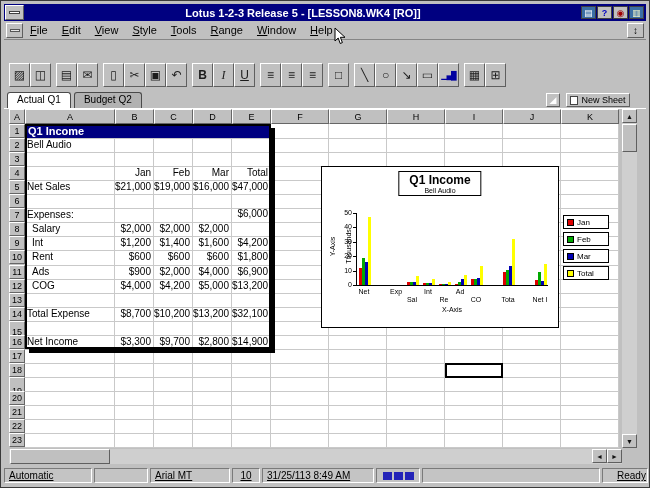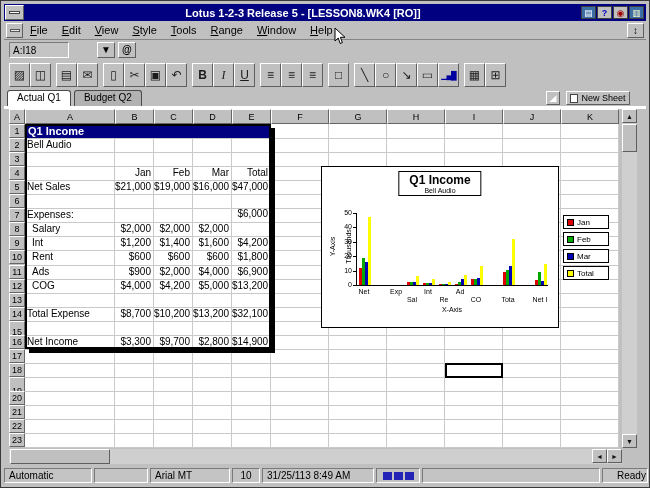--- a/index.html
+++ b/index.html
@@ -29,21 +29,21 @@
   #cellref{margin-left:5px;width:60px;height:16px;font-size:10px;line-height:13px;padding:1px 3px;}
   .elbtn{width:18px;height:16px;text-align:center;font-size:10px;line-height:14px;}
   #el-nav{margin-left:28px;} #el-at{margin-left:3px;font-weight:bold;}
   
   #toolbar{position:absolute;left:3px;top:59px;width:642px;height:30px;display:flex;align-items:center;}
   .tgroup{display:flex;margin-left:5px;}
   .tbtn{width:21px;height:24px;display:flex;align-items:center;justify-content:center;font-size:12px;color:#1c1c1c;}
   .s-b{font-weight:bold;} .s-i{font-style:italic;font-family:"Liberation Serif",serif;}
   .s-u{text-decoration:underline;} .s-sm{font-size:8px;letter-spacing:-1px;color:#0000a0;}
   
-  #tabbar{position:absolute;left:3px;top:89px;width:642px;height:19px;display:flex;align-items:flex-end;border-bottom:3px solid #ffffff;}
+  #tabbar{position:absolute;left:3px;top:89px;width:642px;height:19px;display:flex;align-items:flex-end;border-bottom:1px solid #ffffff;}
   .tab{margin-left:3px;padding:1px 9px;font-size:10px;height:16px;background:#b2b2b2;border:1px solid #4a4a4a;border-bottom:none;border-radius:3px 3px 0 0;white-space:nowrap;}
   .tab.active{background:#ffffff;}
   #tab-split{margin-left:auto;width:14px;height:14px;margin-bottom:1px;text-align:center;font-size:9px;line-height:13px;color:#ffffff;}
   #newsheet{width:64px;height:14px;margin:0 16px 1px 6px;display:flex;align-items:center;justify-content:center;gap:3px;font-size:9px;white-space:nowrap;}
   .ns-ic{width:8px;height:9px;background:#fff;border:1px solid #444;display:block;}
   
   #sheet-area{position:absolute;left:8px;top:108px;width:612px;height:339px;background:#c0c0c0;}
   .gl{background:#c9c9c9;z-index:1;}
   .hd{background:#c0c0c0;border:1px solid;border-color:#ffffff #666666 #666666 #ffffff;font-size:9px;display:flex;align-items:center;justify-content:center;z-index:2;color:#000;}
   .band{background:#000080;color:#ffffff;font-weight:bold;font-size:11px;line-height:14px;padding-left:3px;z-index:3;white-space:nowrap;}
@@ -74,21 +74,21 @@
   #vscroll{position:absolute;left:621px;top:108px;width:15px;height:339px;background:#cfcfcf;}
   .sbtn{position:absolute;width:15px;height:14px;font-size:7px;text-align:center;line-height:13px;color:#111;}
   #vs-up{left:0;top:0;} #vs-dn{left:0;bottom:0;}
   #vthumb{position:absolute;left:0;top:15px;width:15px;height:28px;}
   #hscroll{position:absolute;left:8px;top:448px;width:613px;height:15px;background:#cfcfcf;}
   #hthumb{position:absolute;left:1px;top:0;width:100px;height:15px;}
   #hs-l{left:auto;right:15px;top:0;} #hs-r{left:auto;right:0;top:0;}
   #scorner{position:absolute;left:621px;top:448px;width:15px;height:15px;background:#c0c0c0;}
   
   #statusbar{position:absolute;left:3px;top:466px;width:644px;height:17px;display:flex;align-items:center;gap:2px;font-size:10px;}
-  .sp{height:15px;padding:1px 4px;white-space:nowrap;overflow:hidden;line-height:12px;}
+  .sp{height:15px;padding:1px 4px;white-space:nowrap;overflow:hidden;line-height:12px;text-decoration:underline;}
   #sp-recalc{width:88px;} #sp-blank{width:54px;} #sp-font{width:80px;}
   #sp-size{width:28px;text-align:center;} #sp-date{width:112px;}
   #sp-ind{width:44px;display:flex;gap:2px;align-items:center;justify-content:center;}
   #sp-ind i{width:9px;height:8px;background:#2323b8;display:block;}
   #sp-spacer{flex:1;} #sp-ready{width:46px;text-align:right;padding-left:14px;}
   #cursor{position:absolute;left:333px;top:26px;z-index:99;}
 </style>
 </head>
 <body>
 
@@ -117,25 +117,20 @@
         <div class="menu-item"><u>V</u>iew</div>
         <div class="menu-item"><u>S</u>tyle</div>
         <div class="menu-item"><u>T</u>ools</div>
         <div class="menu-item"><u>R</u>ange</div>
         <div class="menu-item"><u>W</u>indow</div>
         <div class="menu-item"><u>H</u>elp</div>
       </div>
     <div id="mdi-restore" class="raised">↕</div>
   </div>
 
-  <div id="editline">
-    <div id="cellref" class="sunken">A:I18</div>
-    <div id="el-nav" class="elbtn raised">▼</div>
-    <div id="el-at" class="elbtn raised">@</div>
-  </div>
 
   <div id="toolbar">
       <div class="tgroup">
         <div class="tbtn raised">
           <span>▨</span>
         </div>
         <div class="tbtn raised">
           <span>◫</span>
         </div>
       </div>

